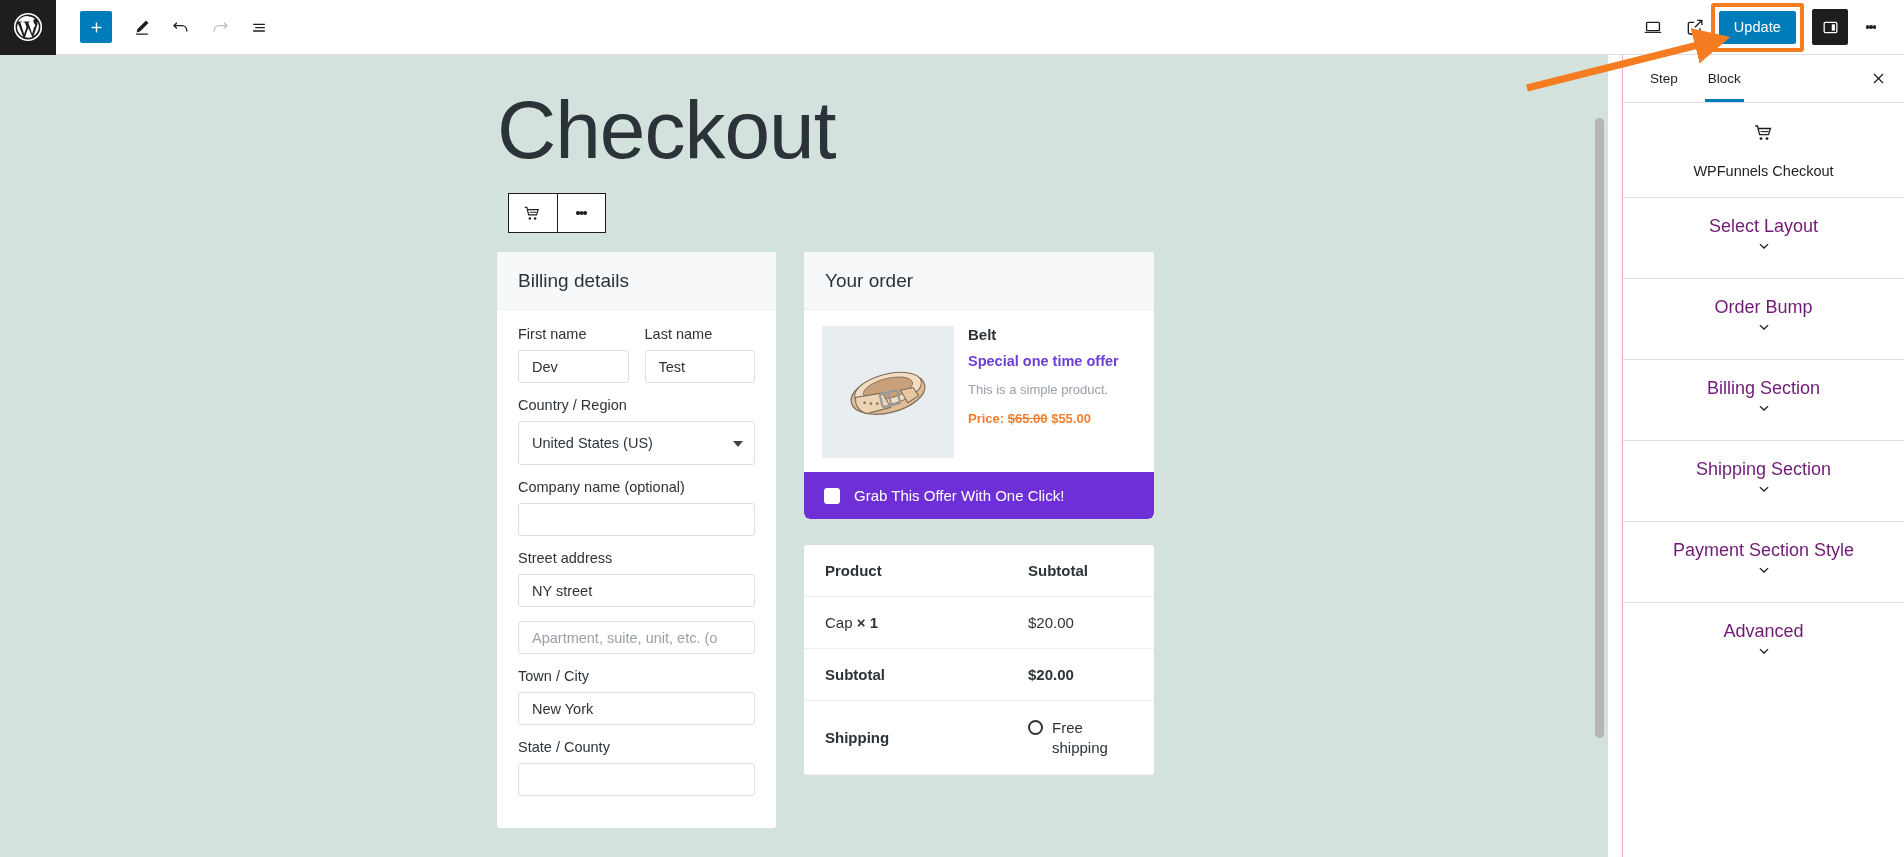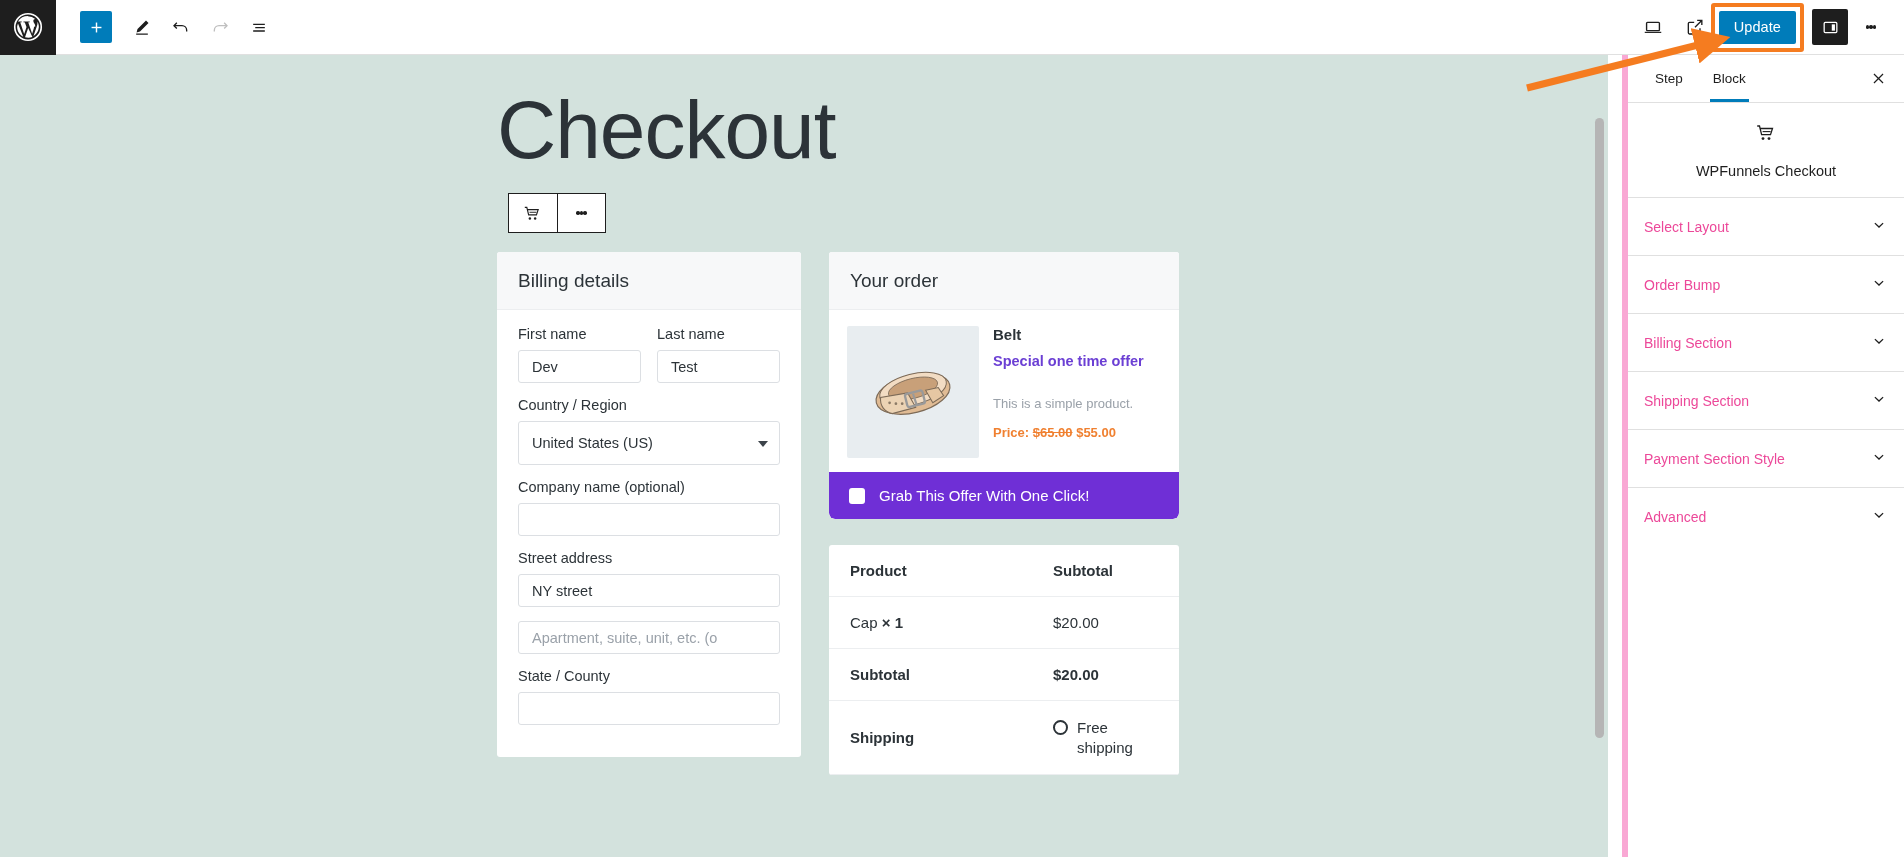--- a/index.html
+++ b/index.html
@@ -72,21 +72,21 @@
     background: #fff; border: 1px solid #1e1e1e; display: flex;
   }
   .bt-cell {
     width: 49px; height: 38px; display: flex; align-items: center;
     justify-content: center; cursor: pointer;
   }
   .bt-cell + .bt-cell { border-left: 1px solid #1e1e1e; }
 
   
   .cols { display: flex; gap: 28px; margin-left: 497px; margin-top: 19px; }
-  .col-billing { width: 304px; }
+  .col-billing { width: 279px; }
   .col-order { width: 350px; }
   .card { background: #fff; border-radius: 3px; overflow: hidden; }
   .card-head {
     background: #f7f8f9; padding: 18px 21px 17px 21px;
     font-size: 19px; color: #2c3338; border-bottom: 1px solid #eceef0;
   }
   .card-body { padding: 16px 21px 18px 21px; }
 
   .fld-label { font-size: 14.5px; color: #2c3338; margin-bottom: 8px; }
   .fld-input {
@@ -110,21 +110,21 @@
   
   .bump-body { padding: 16px 18px 14px 18px; display: flex; gap: 14px; }
   .bump-img {
     width: 132px; height: 132px; background: #e8edf0; border-radius: 2px;
     flex: none; display: flex; align-items: center; justify-content: center;
   }
   .bump-info { flex: 1; min-width: 0; }
   .bump-title { font-size: 15px; font-weight: bold; color: #2c3338; margin-bottom: 9px; }
   .bump-offer {
     font-size: 14.5px; font-weight: bold; color: #6b3fd4;
-    line-height: 1.32; margin-bottom: 24px;
+    line-height: 1.32; margin-bottom: 10px;
   }
   .bump-desc { font-size: 13px; color: #9aa1a9; line-height: 1.45; margin-bottom: 10px; }
   .bump-price { font-size: 13px; font-weight: bold; color: #f08030; line-height: 1.45; }
   .bump-price .old { text-decoration: line-through; }
   .bump-cta {
     background: #6f2fd6; border-radius: 0 0 6px 6px; padding: 15px 20px;
     display: flex; align-items: center; gap: 14px; cursor: pointer;
   }
   .bump-check {
     width: 16px; height: 16px; background: #fff; border-radius: 3px; flex: none;
@@ -148,21 +148,21 @@
   }
   .ship-label { font-size: 15px; line-height: 1.3; }
 
   
   .canv-scroll { position: absolute; right: 4px; top: 63px; width: 9px; height: 724px; }
   .canv-thumb { width: 9px; height: 620px; background: #b5b5b5; border-radius: 5px; }
 
   
   .rsidebar {
     position: absolute; top: 55px; right: 0; width: 282px; height: 802px;
-    background: #fff; border-left: 6px solid #f9a8d4;
+    background: #fff; border-left: 1px solid #f9a8d4;
   }
   .rs-tabs {
     height: 48px; display: flex; align-items: stretch; border-bottom: 1px solid #e0e0e0;
     position: relative; padding-left: 12px;
   }
   .rs-tab {
     display: flex; align-items: center; padding: 0 15px; font-size: 13.5px;
     color: #1e1e1e; cursor: pointer; position: relative; background: none; border: none;
     font-family: "Liberation Sans", sans-serif;
   }
@@ -177,21 +177,21 @@
   }
   .rs-blockinfo {
     display: flex; align-items: center; gap: 14px; padding: 18px 16px;
     border-bottom: 1px solid #e0e0e0;
     flex-direction: column;
   }
   .rs-blockname { font-size: 14.5px; color: #1e1e1e; }
   .rs-panel {
     display: flex; align-items: center; justify-content: space-between;
     padding: 18px 16px 18px 16px; border-bottom: 1px solid #e0e0e0;
-    cursor: pointer; font-size: 14px; color: #ec4899;
+    cursor: pointer; font-size: 18px; color: #701a75; flex-direction: column;
   }
   .rs-panel.last { border-bottom: none; }
   .chev { flex: none; }
 </style>
 </head>
 <body>
 
 <div class="app">
 
   <div class="topbar">
@@ -318,20 +318,24 @@
 
               <div class="fld-block">
                 <div class="fld-label">Street address</div>
                 <input class="fld-input" value="NY street" style="">
               </div>
 
               <div class="fld-block">
                 <input class="fld-input" placeholder="Apartment, suite, unit, etc. (o" style="">
               </div>
 
+              <div class="fld-block">
+                <div class="fld-label">Town / City</div>
+                <input class="fld-input" value="New York" style="">
+              </div>
 
               <div class="fld-block">
                 <div class="fld-label">State / County</div>
                 <input class="fld-input" value="" style="">
               </div>
 
             </div>
           </div>
         </div>
 

